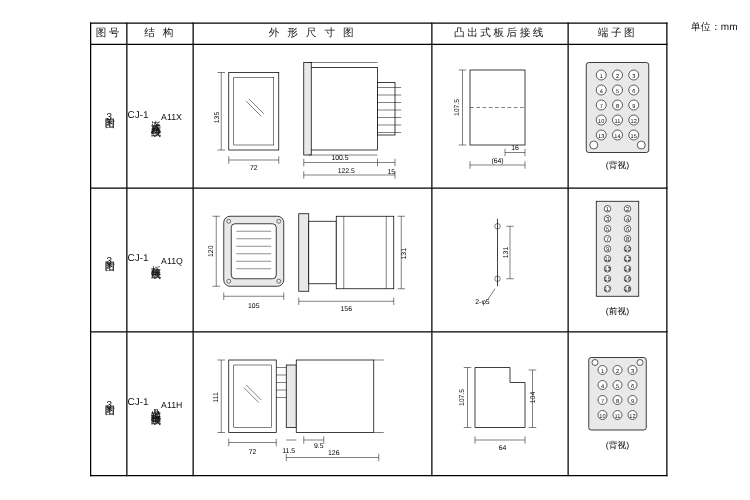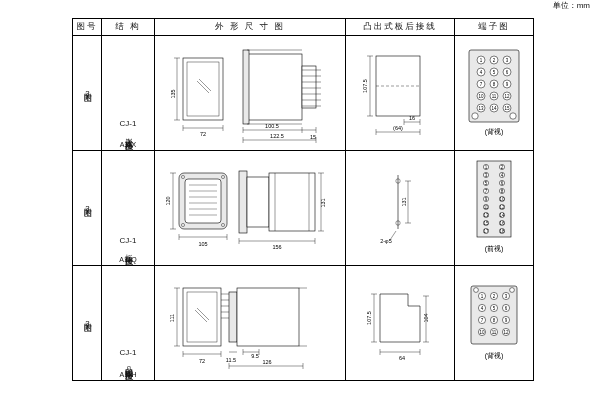--- a/index.html
+++ b/index.html
@@ -2,21 +2,21 @@
 <html><head>
 <meta charset="utf-8">
 <style>
   html,body{margin:0;padding:0;}
   body{
     width:600px;height:400px;background:#ffffff;
     font-family:"Liberation Sans","DejaVu Sans",sans-serif;
     color:#111;overflow:hidden;position:relative;
   }
   .unit{
-    position:absolute;right:10px;top:0;font-size:8px;color:#111;
+    position:absolute;right:10px;top:16px;font-size:8px;color:#111;
   }
   table.main{
     position:absolute;left:72px;top:18px;
     width:456px;height:362px;
     border-collapse:collapse;
     table-layout:fixed;
   }
   table.main td,table.main th{
     border:1px solid #000;
     padding:0;
@@ -38,21 +38,21 @@
   .vtext{
     writing-mode:vertical-rl;
     text-orientation:upright;
     letter-spacing:1px;
     font-size:8px;
     line-height:10px;
     margin:0 auto;
   }
   .cellflex{display:flex;align-items:center;justify-content:center;height:100%;}
   .struct{
-    display:flex;flex-direction:column;align-items:center;justify-content:flex-end;
+    display:flex;flex-direction:row;align-items:center;justify-content:flex-start;
     height:100%;font-size:7.5px;line-height:10px;
   }
   .struct .title{font-size:8px;margin-bottom:2px;}
   .struct .code{font-size:7px;margin-top:3px;}
   .struct .vwrap{display:flex;flex-direction:row;justify-content:center;}
 
   .drawwrap{position:relative;width:100%;height:100%;}
   svg{position:absolute;left:0;top:0;overflow:visible;}
   .ln{stroke:#000;stroke-width:.6;fill:none;}
   .lnt{stroke:#000;stroke-width:.4;fill:none;}

